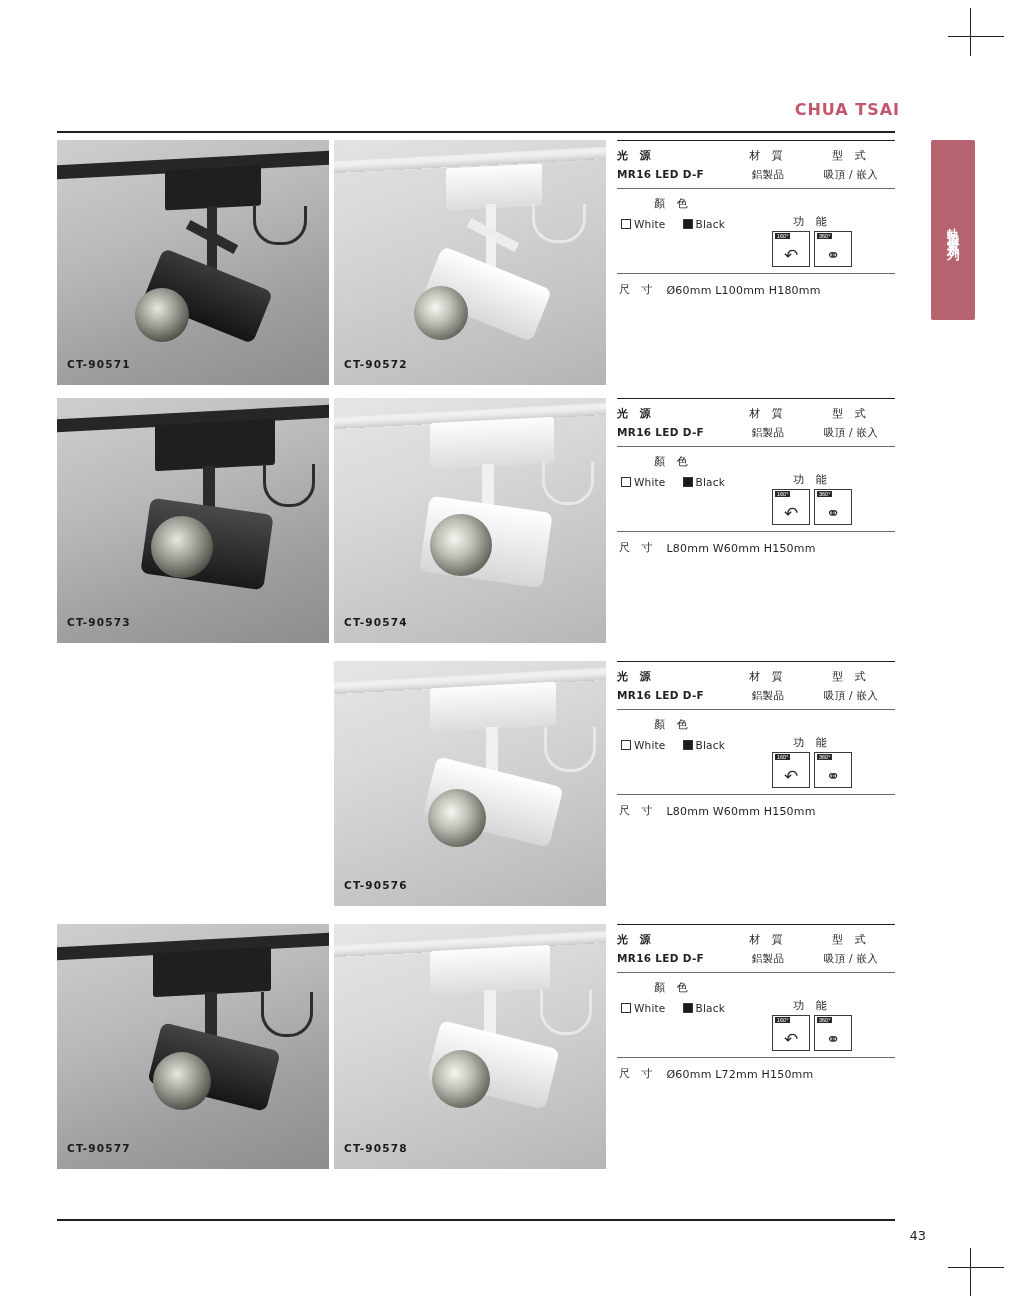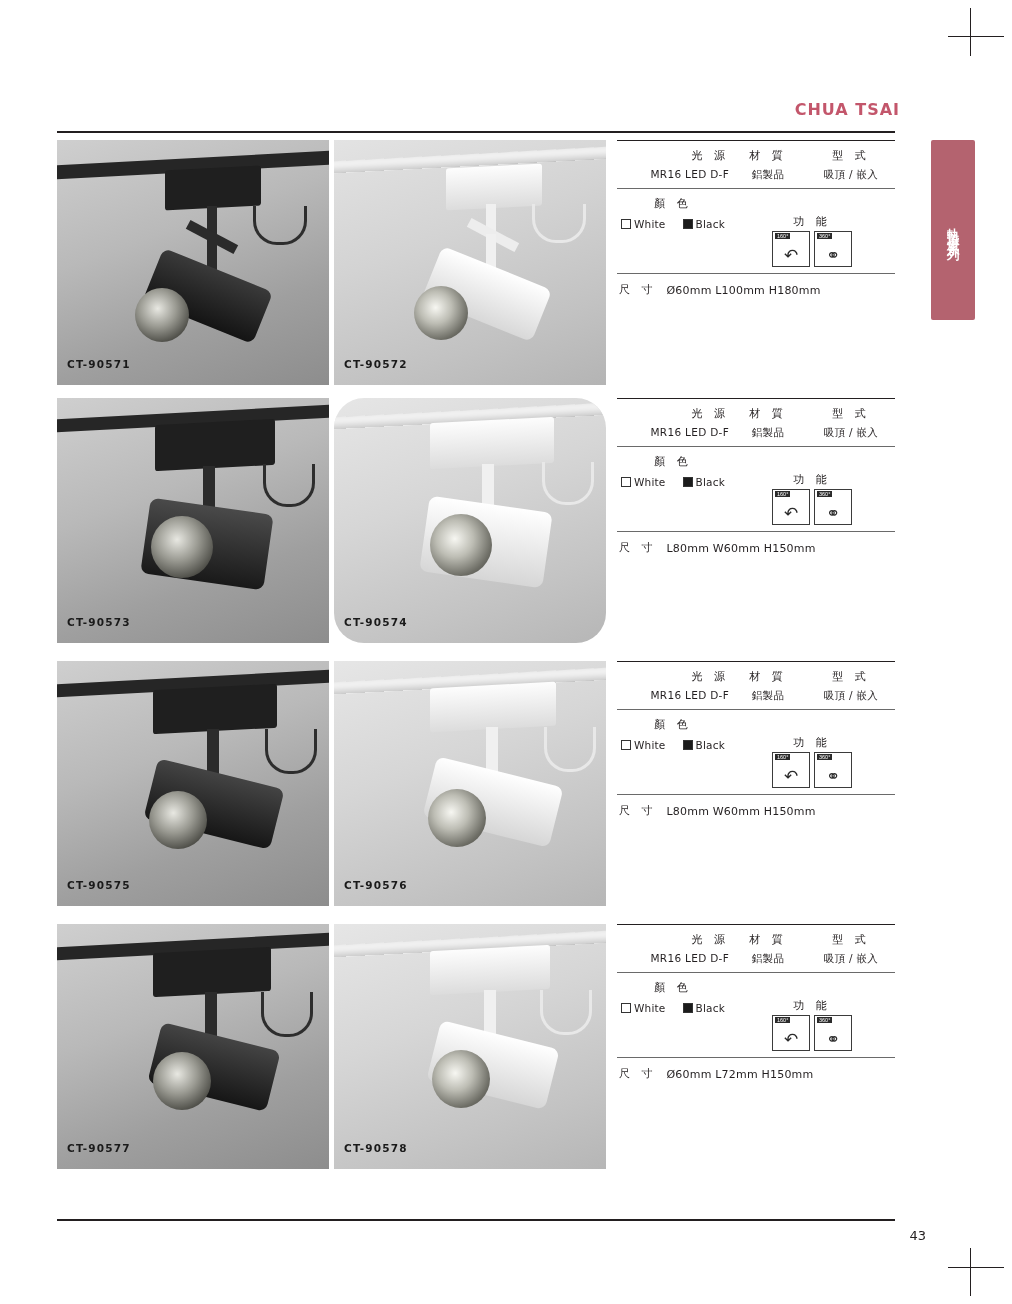--- a/index.html
+++ b/index.html
@@ -80,21 +80,21 @@
   .cable.light{border-color:#e8e8e8;}
 
   
   .spec{position:absolute;left:560px;top:0;width:278px;}
   .spec-line{height:1px;background:#231f20;width:278px;}
   .spec-line.thin{background:#6a6a6a;}
   .lbl{font-size:11px;letter-spacing:4px;color:#231f20;font-family:"DejaVu Sans", sans-serif;}
   .val{font-size:10.5px;color:#231f20;font-family:"DejaVu Sans", sans-serif;letter-spacing:.3px;}
 
   .r1line{display:flex;align-items:flex-start;padding-top:7px;}
-  .c-src{width:112px;text-align:right;}
+  .c-src{width:112px;text-align:left;font-weight:bold;}
   .c-mat{width:78px;text-align:center;}
   .c-type{width:88px;text-align:center;}
   .c-color{width:112px;text-align:center;}
   .c-func{width:166px;text-align:center;margin-top:18px;}
 
   .swatches{font-size:10.5px;letter-spacing:.2px;margin-top:4px;font-family:"DejaVu Sans", sans-serif;}
   .sw{display:inline-block;width:8px;height:8px;border:1px solid #333;margin-right:3px;vertical-align:-1px;}
   .sw.white{background:#fff;}
   .sw.black{background:#1b1b1b;}
 
@@ -204,21 +204,21 @@
 <div class="row r1">
   <div class="photo left">
     <div class="track tr-dark" style="left:-10px;top:14px;width:292px;height:13px;transform:skewY(-3deg);"></div>
     <div class="boxbody" style="left:98px;top:24px;width:120px;height:46px;background:#1f1f1f;transform:skewY(-3deg);"></div>
     <div class="arm" style="left:146px;top:68px;width:12px;height:44px;background:#2b2b2b;"></div>
     <div class="head" style="left:88px;top:108px;width:124px;height:76px;background:linear-gradient(180deg,#4a4a4a,#191919);transform:rotate(8deg);"></div>
     <div class="lensdark" style="left:94px;top:118px;width:62px;height:62px;"></div>
     <div class="cable" style="left:206px;top:66px;width:46px;height:40px;"></div>
     <div class="code">CT-90573</div>
   </div>
-  <div class="photo right" style="background:linear-gradient(160deg,#e6e6e6 0%,#d6d6d6 40%,#c4c4c4 75%,#b6b6b6 100%);border-radius:30px;">
+  <div class="photo right" style="background:linear-gradient(160deg,#e6e6e6 0%,#d6d6d6 40%,#c4c4c4 75%,#b6b6b6 100%);">
     <div class="track tr-light" style="left:-10px;top:12px;width:292px;height:12px;transform:skewY(-3deg);"></div>
     <div class="boxbody" style="left:96px;top:22px;width:124px;height:46px;background:linear-gradient(180deg,#fdfdfd,#dcdcdc);transform:skewY(-3deg);"></div>
     <div class="arm" style="left:148px;top:66px;width:12px;height:44px;background:#f0f0f0;"></div>
     <div class="head" style="left:90px;top:106px;width:124px;height:76px;background:linear-gradient(180deg,#ffffff,#d6d6d6);transform:rotate(8deg);"></div>
     <div class="lens" style="left:96px;top:116px;width:62px;height:62px;"></div>
     <div class="cable light" style="left:208px;top:64px;width:46px;height:40px;"></div>
     <div class="code">CT-90574</div>
   </div>
 
   <div class="spec">
@@ -263,29 +263,20 @@
     </div>
     <div class="spec-line thin" style="margin-top:6px;"></div>
     <div class="dim">
       <div class="dl">尺 寸</div>
       <div class="dv">L80mm W60mm H150mm</div>
     </div>
   </div>
 </div>
 
 <div class="row r2">
-  <div class="photo left">
-    <div class="track tr-dark" style="left:-10px;top:16px;width:292px;height:13px;transform:skewY(-3deg);"></div>
-    <div class="boxbody" style="left:96px;top:26px;width:124px;height:44px;background:#1f1f1f;transform:skewY(-3deg);"></div>
-    <div class="arm" style="left:150px;top:68px;width:12px;height:46px;background:#2b2b2b;"></div>
-    <div class="head" style="left:92px;top:112px;width:130px;height:62px;background:linear-gradient(180deg,#444,#161616);transform:rotate(14deg);"></div>
-    <div class="lensdark" style="left:92px;top:130px;width:58px;height:58px;"></div>
-    <div class="cable" style="left:208px;top:68px;width:46px;height:42px;"></div>
-    <div class="code">CT-90575</div>
-  </div>
   <div class="photo right" style="background:linear-gradient(160deg,#e6e6e6 0%,#d6d6d6 40%,#c4c4c4 75%,#b6b6b6 100%);">
     <div class="track tr-light" style="left:-10px;top:14px;width:292px;height:12px;transform:skewY(-3deg);"></div>
     <div class="boxbody" style="left:96px;top:24px;width:126px;height:44px;background:linear-gradient(180deg,#fdfdfd,#dcdcdc);transform:skewY(-3deg);"></div>
     <div class="arm" style="left:152px;top:66px;width:12px;height:46px;background:#f0f0f0;"></div>
     <div class="head" style="left:94px;top:110px;width:130px;height:62px;background:linear-gradient(180deg,#ffffff,#d6d6d6);transform:rotate(14deg);"></div>
     <div class="lens" style="left:94px;top:128px;width:58px;height:58px;"></div>
     <div class="cable light" style="left:210px;top:66px;width:46px;height:42px;"></div>
     <div class="code">CT-90576</div>
   </div>
 

